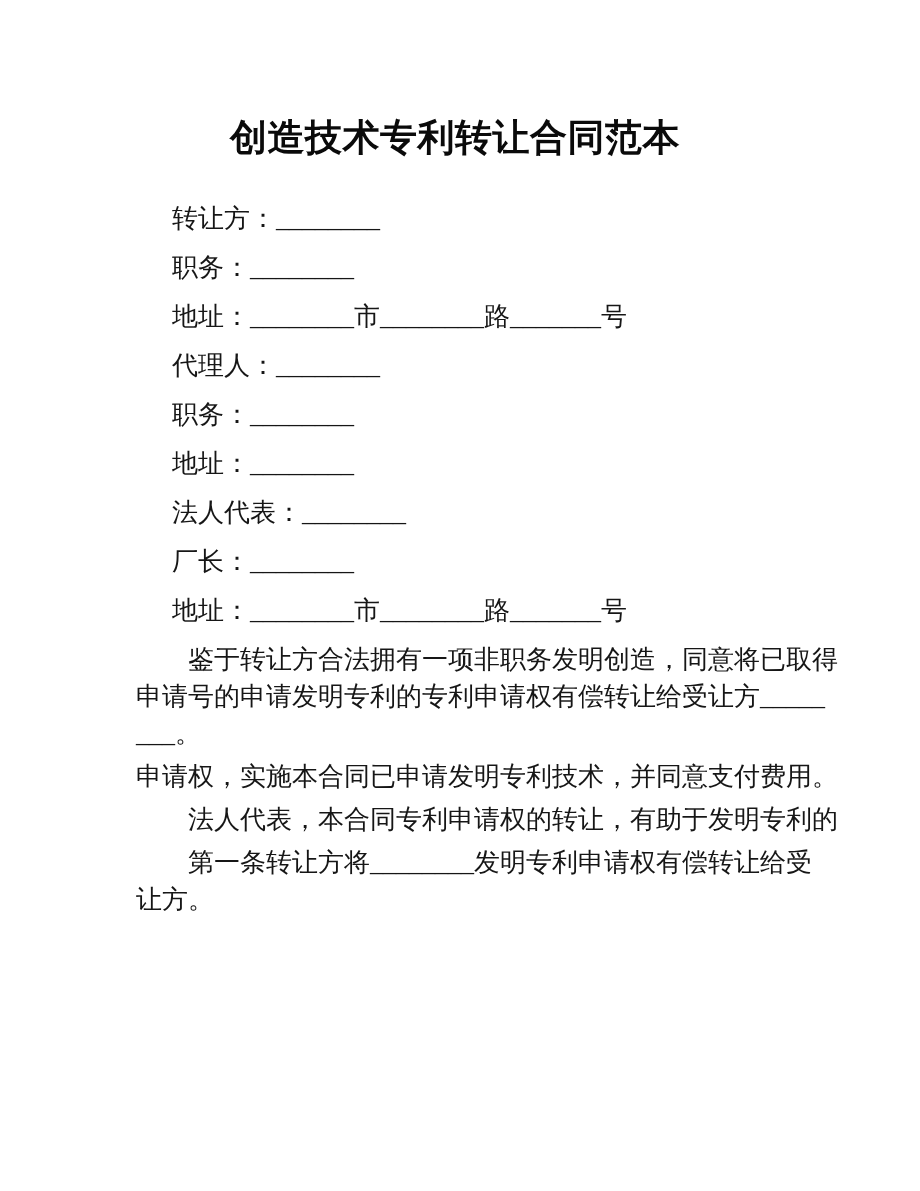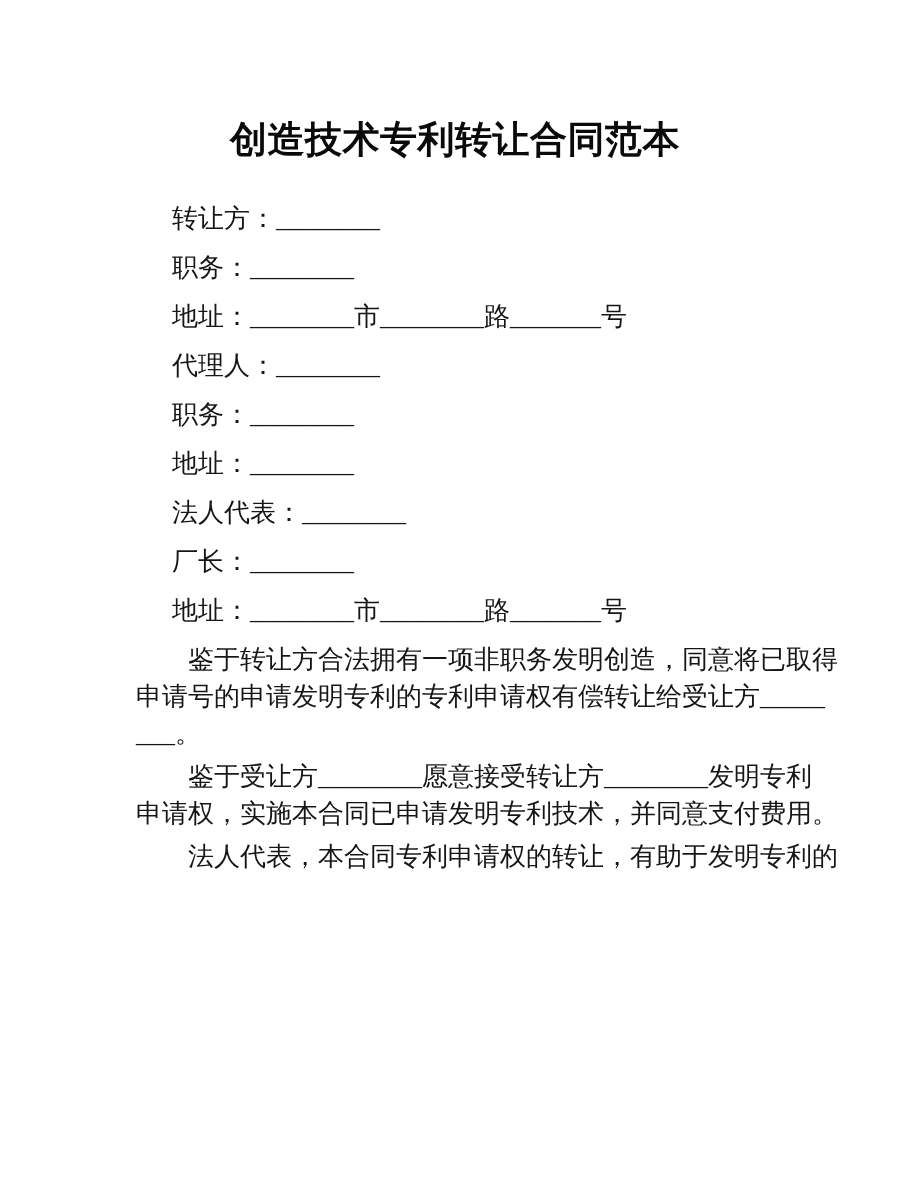--- a/index.html
+++ b/index.html
@@ -13,21 +13,21 @@
     height: 1191px;
     background: #ffffff;
     box-sizing: border-box;
     padding: 118px 130px 0 120px;
     font-family: "Liberation Serif", "DejaVu Serif", serif;
     font-size: 26px;
     color: #161616;
     overflow: hidden;
   }
   .doc-title {
-    font-family: Liberation Sans, sans-serif;
+    font-family: Liberation Mono, monospace;
     font-weight: bold;
     font-size: 37px;
     line-height: 44px;
     text-align: center;
     margin: 0 0 38px 0;
     color: #0a0a0a;
     letter-spacing: 0.5px;
   }
   .fields {
     margin: 0 0 12px 0;
@@ -68,22 +68,25 @@
     <div class="field-line">地址：________市________路_______号</div>
   </div>
 
   <div class="para">
     <div class="para-line indent">鉴于转让方合法拥有一项非职务发明创造，同意将已取得</div>
     <div class="para-line">申请号的申请发明专利的专利申请权有偿转让给受让方_____</div>
     <div class="para-line">___。</div>
   </div>
 
   <div class="para">
-    <div class="para-line indent">鉴于受让方________愿意接受转让方________发明专利</div>
     <div class="para-line">申请权，实施本合同已申请发明专利技术，并同意支付费用。</div>
   </div>
 
   <div class="para">
     <div class="para-line indent">法人代表，本合同专利申请权的转让，有助于发明专利的</div>
   </div>
 
+  <div class="para">
+    <div class="para-line indent">第一条转让方将________发明专利申请权有偿转让给受</div>
+    <div class="para-line">让方。</div>
+  </div>
 
 </div>
 
 </body></html>

